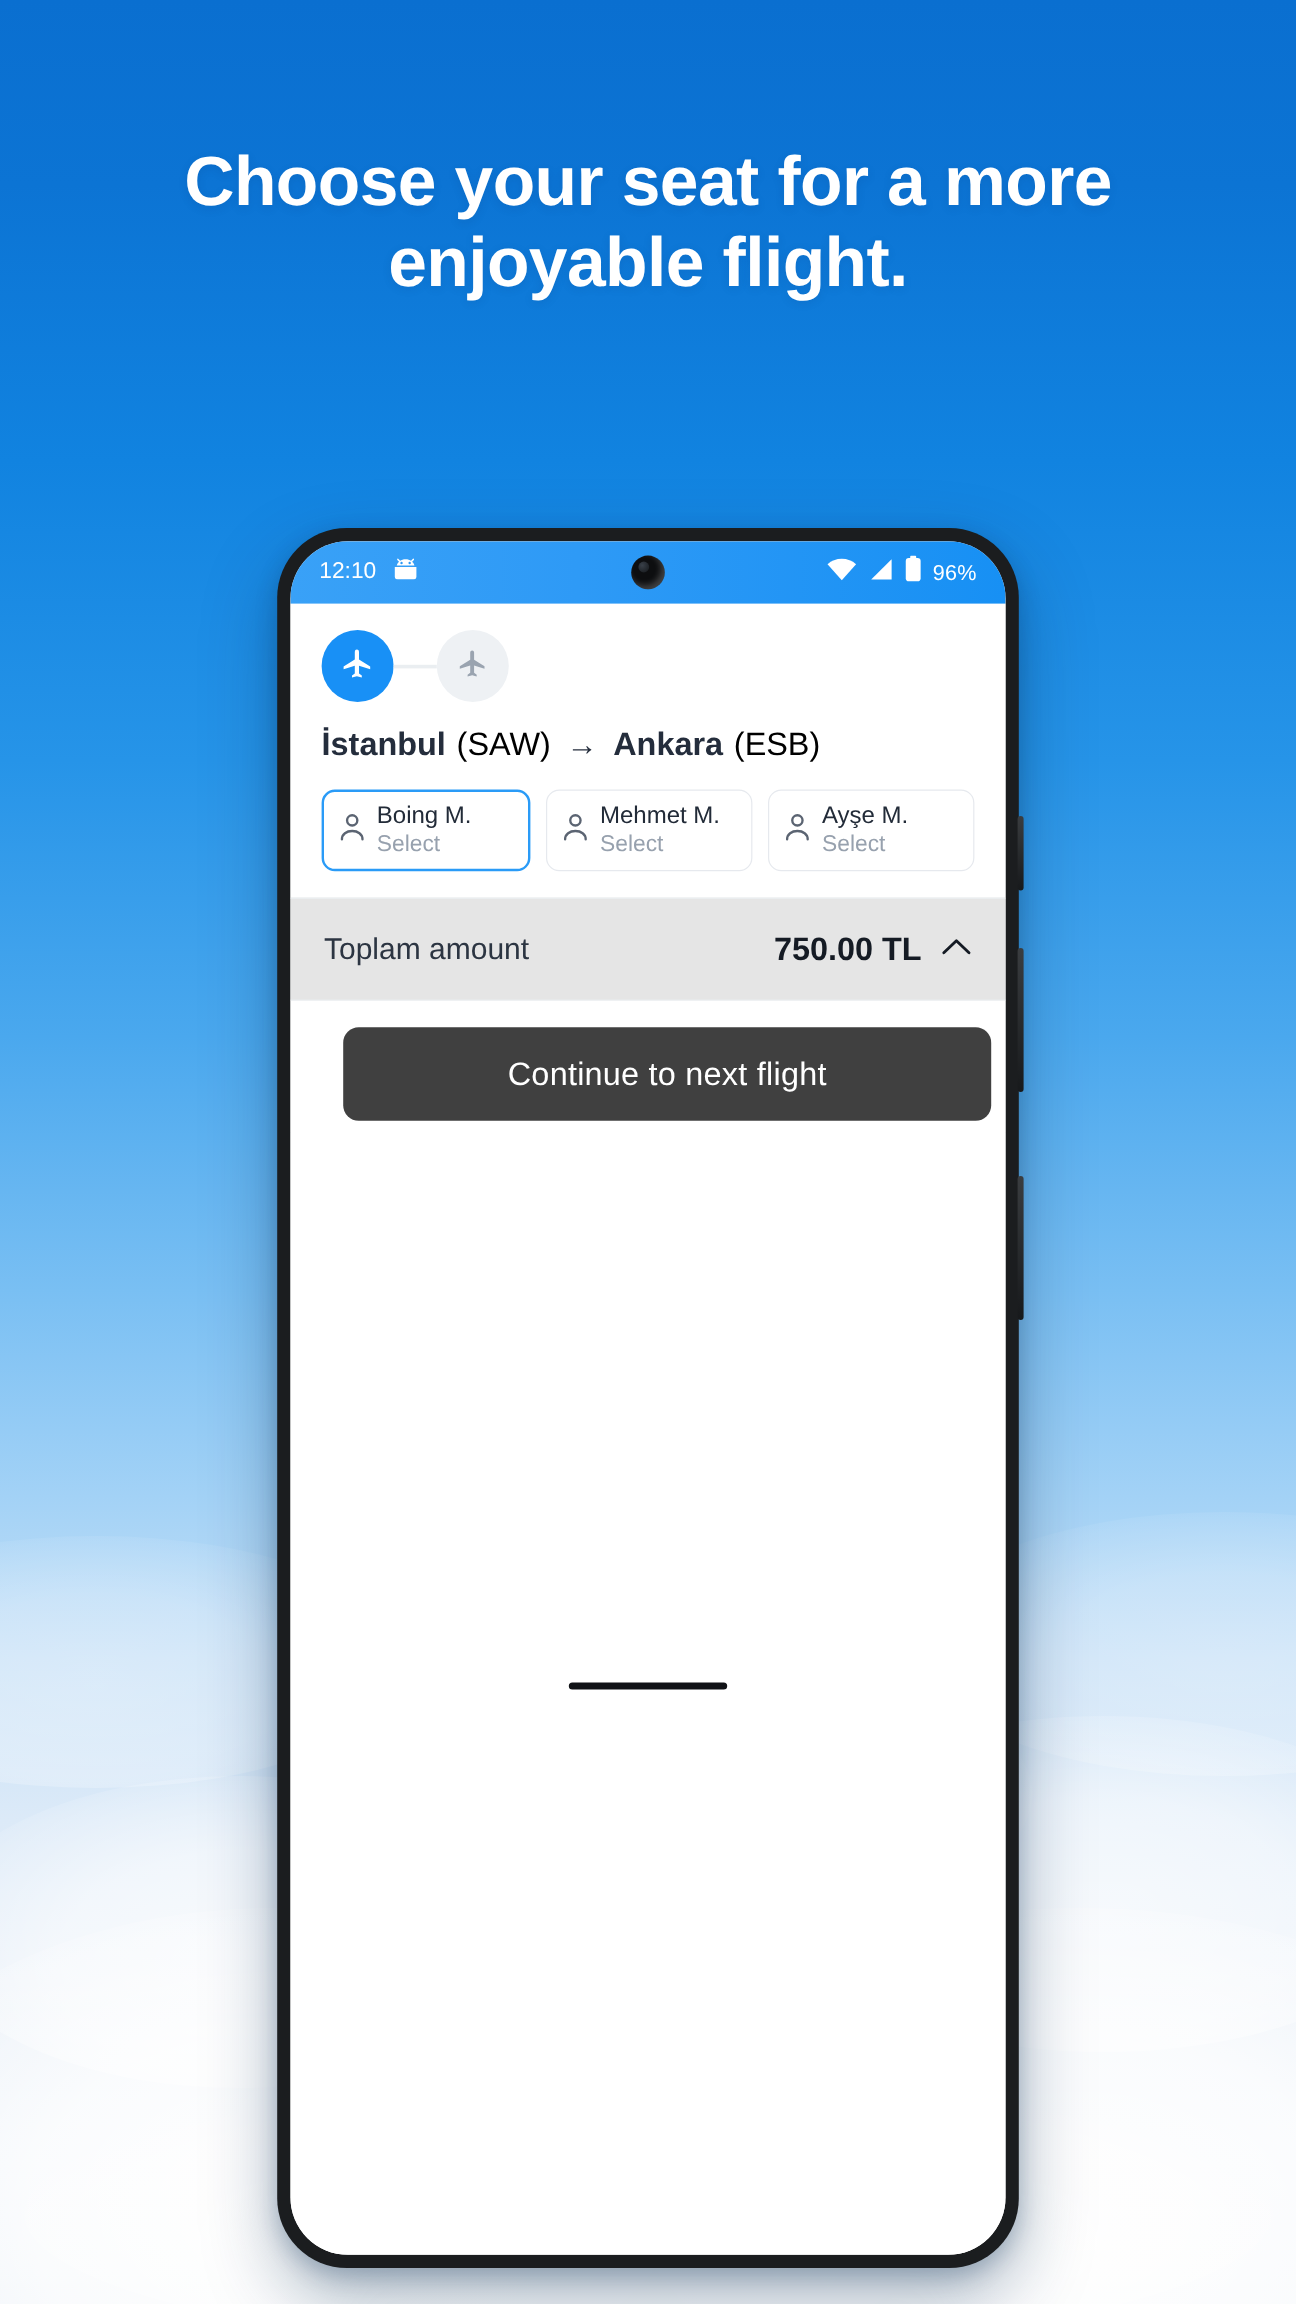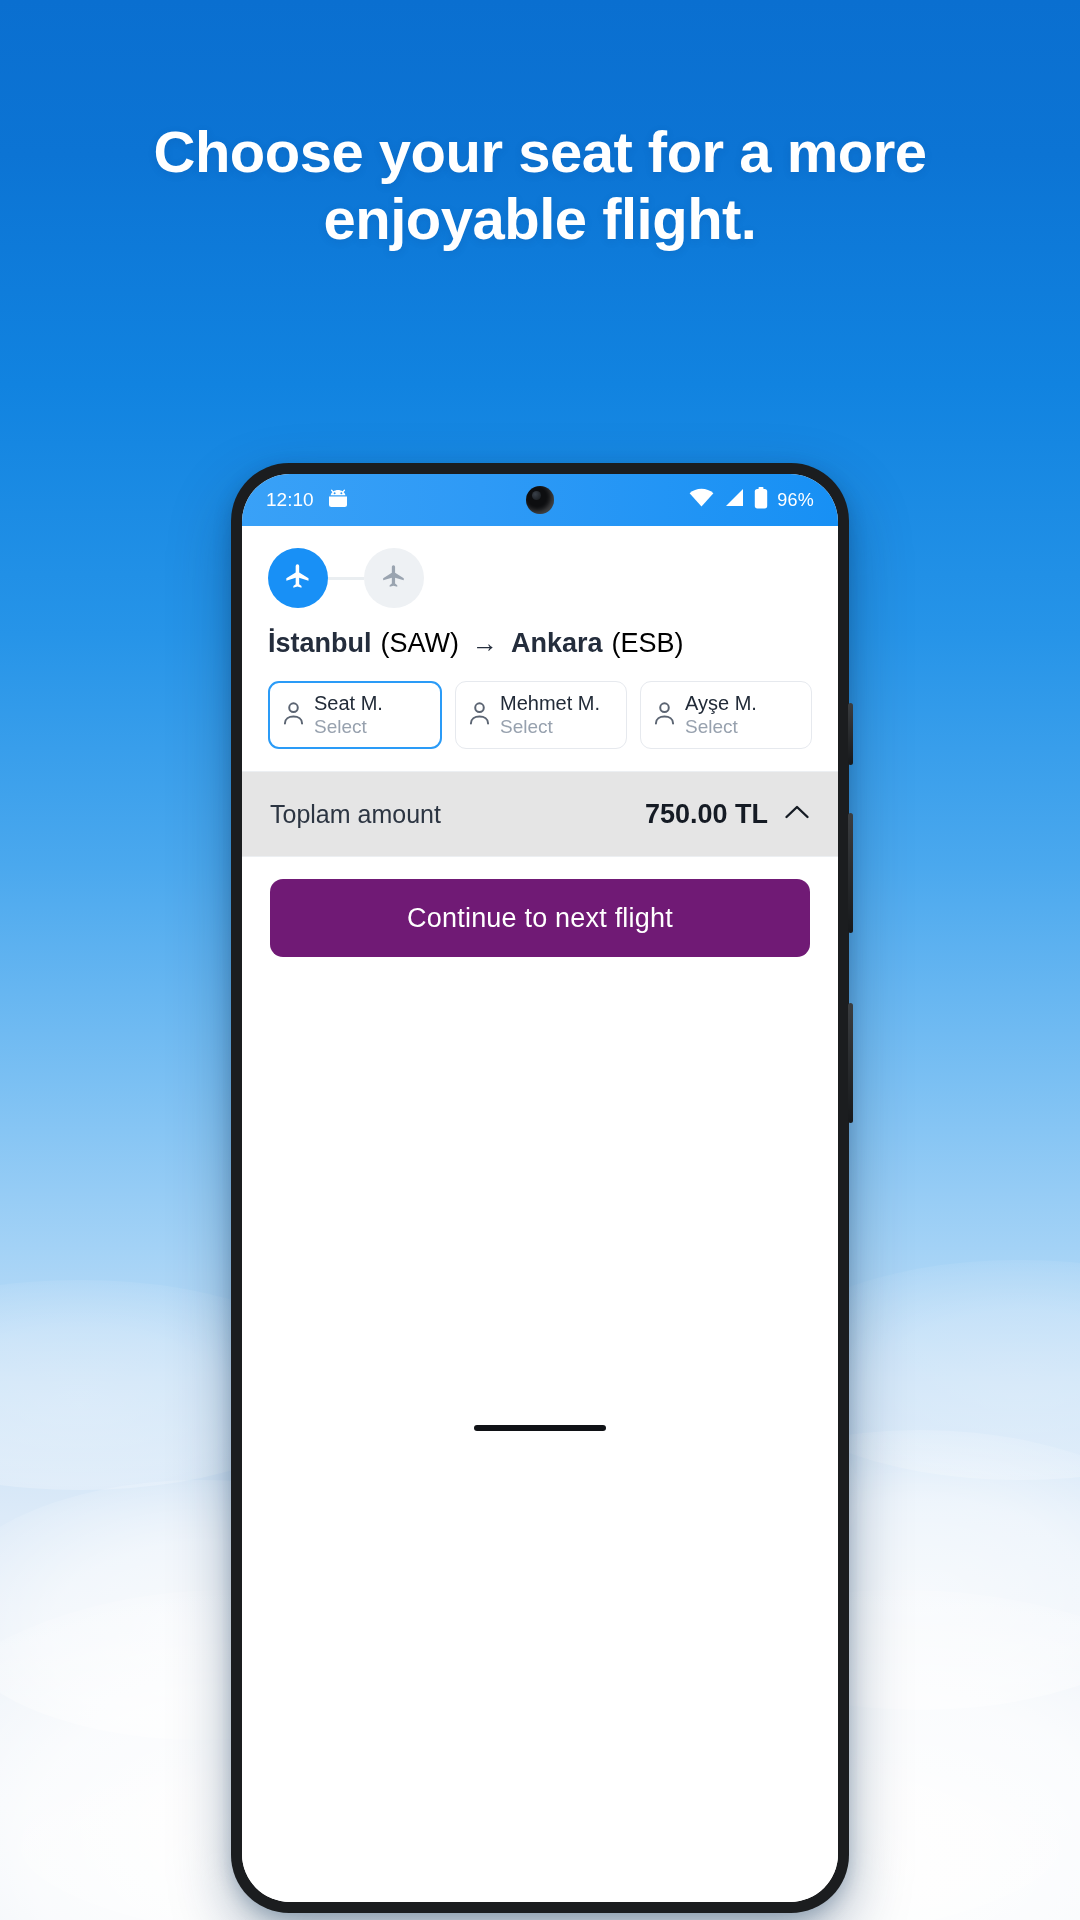--- a/index.html
+++ b/index.html
@@ -51,21 +51,21 @@
     font-weight: bold;
     line-height: 1.16;
     letter-spacing: -0.5px;
     padding: 0 70px;
     text-shadow: 0 2px 8px rgba(0,50,110,0.12);
   }
 
   
   .phone {
     position: absolute;
-    left: 231px; top: 463px;
+    left: 231px; top: 440px;
     width: 618px; height: 1450px;
     background: #1b1d1f;
     border-radius: 58px;
     box-shadow: 0 26px 60px rgba(4,40,80,0.34), 0 6px 18px rgba(4,40,80,0.22);
     padding: 11px;
   }
   .phone::before, .phone::after {
     content: ""; position: absolute; right: -4px; width: 5px;
     background: linear-gradient(180deg,#3a3d40,#17191b);
     border-radius: 3px;
@@ -206,23 +206,23 @@
     border-top: 1px solid #eceff2; border-bottom: 1px solid #eceff2;
     display: flex; align-items: center; padding: 0 28px;
   }
   .total-label { font-size: 25px; color: #2c3542; }
   .total-right { margin-left: auto; display: flex; align-items: center; gap: 16px; }
   .total-amount { font-size: 27px; font-weight: bold; color: #151b24; }
 
   .cta-wrap { flex: 0 0 auto; background: #fff; padding: 22px 28px 10px 28px; }
   .cta {
     width: 100%; height: 78px; border: none; border-radius: 13px;
-    background: #701a75; color: #fff;
+    background: #404040; color: #fff;
     font-family: "Liberation Sans", sans-serif;
-    font-size: 27px; letter-spacing: .2px; cursor: pointer;
+    font-size: 27px; letter-spacing: .2px; cursor: pointer; margin-left: 16px;
   }
   .gesture-wrap { flex: 1 1 auto; background: #fff; display: flex; align-items: center; justify-content: center; }
   .gesture { width: 132px; height: 6px; border-radius: 4px; background: #101216; margin-bottom: 14px; }
 </style>
 </head>
 <body>
 
 <div class="stage">
 
   <div class="clouds">
@@ -308,21 +308,21 @@
 
         <div class="pax-row">
           <div class="pax selected">
             <span>
               <svg width="21" height="23" viewBox="0 0 20 22">
                   <circle cx="10" cy="5.4" r="4.1" fill="none" stroke="#5b6472" stroke-width="1.9"></circle>
                   <path d="M1.8 20.5c0-4.2 3.7-6.6 8.2-6.6s8.2 2.4 8.2 6.6" fill="none" stroke="#5b6472" stroke-width="1.9" stroke-linecap="round"></path>
                 </svg>
             </span>
             <span class="txt">
-              <span class="nm" style="display:block">Seat M.</span>
+              <span class="nm" style="display:block">Boing M.</span>
               <span class="sel" style="display:block">Select</span>
             </span>
           </div>
           <div class="pax">
             <span>
               <svg width="21" height="23" viewBox="0 0 20 22">
                   <circle cx="10" cy="5.4" r="4.1" fill="none" stroke="#5b6472" stroke-width="1.9"></circle>
                   <path d="M1.8 20.5c0-4.2 3.7-6.6 8.2-6.6s8.2 2.4 8.2 6.6" fill="none" stroke="#5b6472" stroke-width="1.9" stroke-linecap="round"></path>
                 </svg>
             </span>

